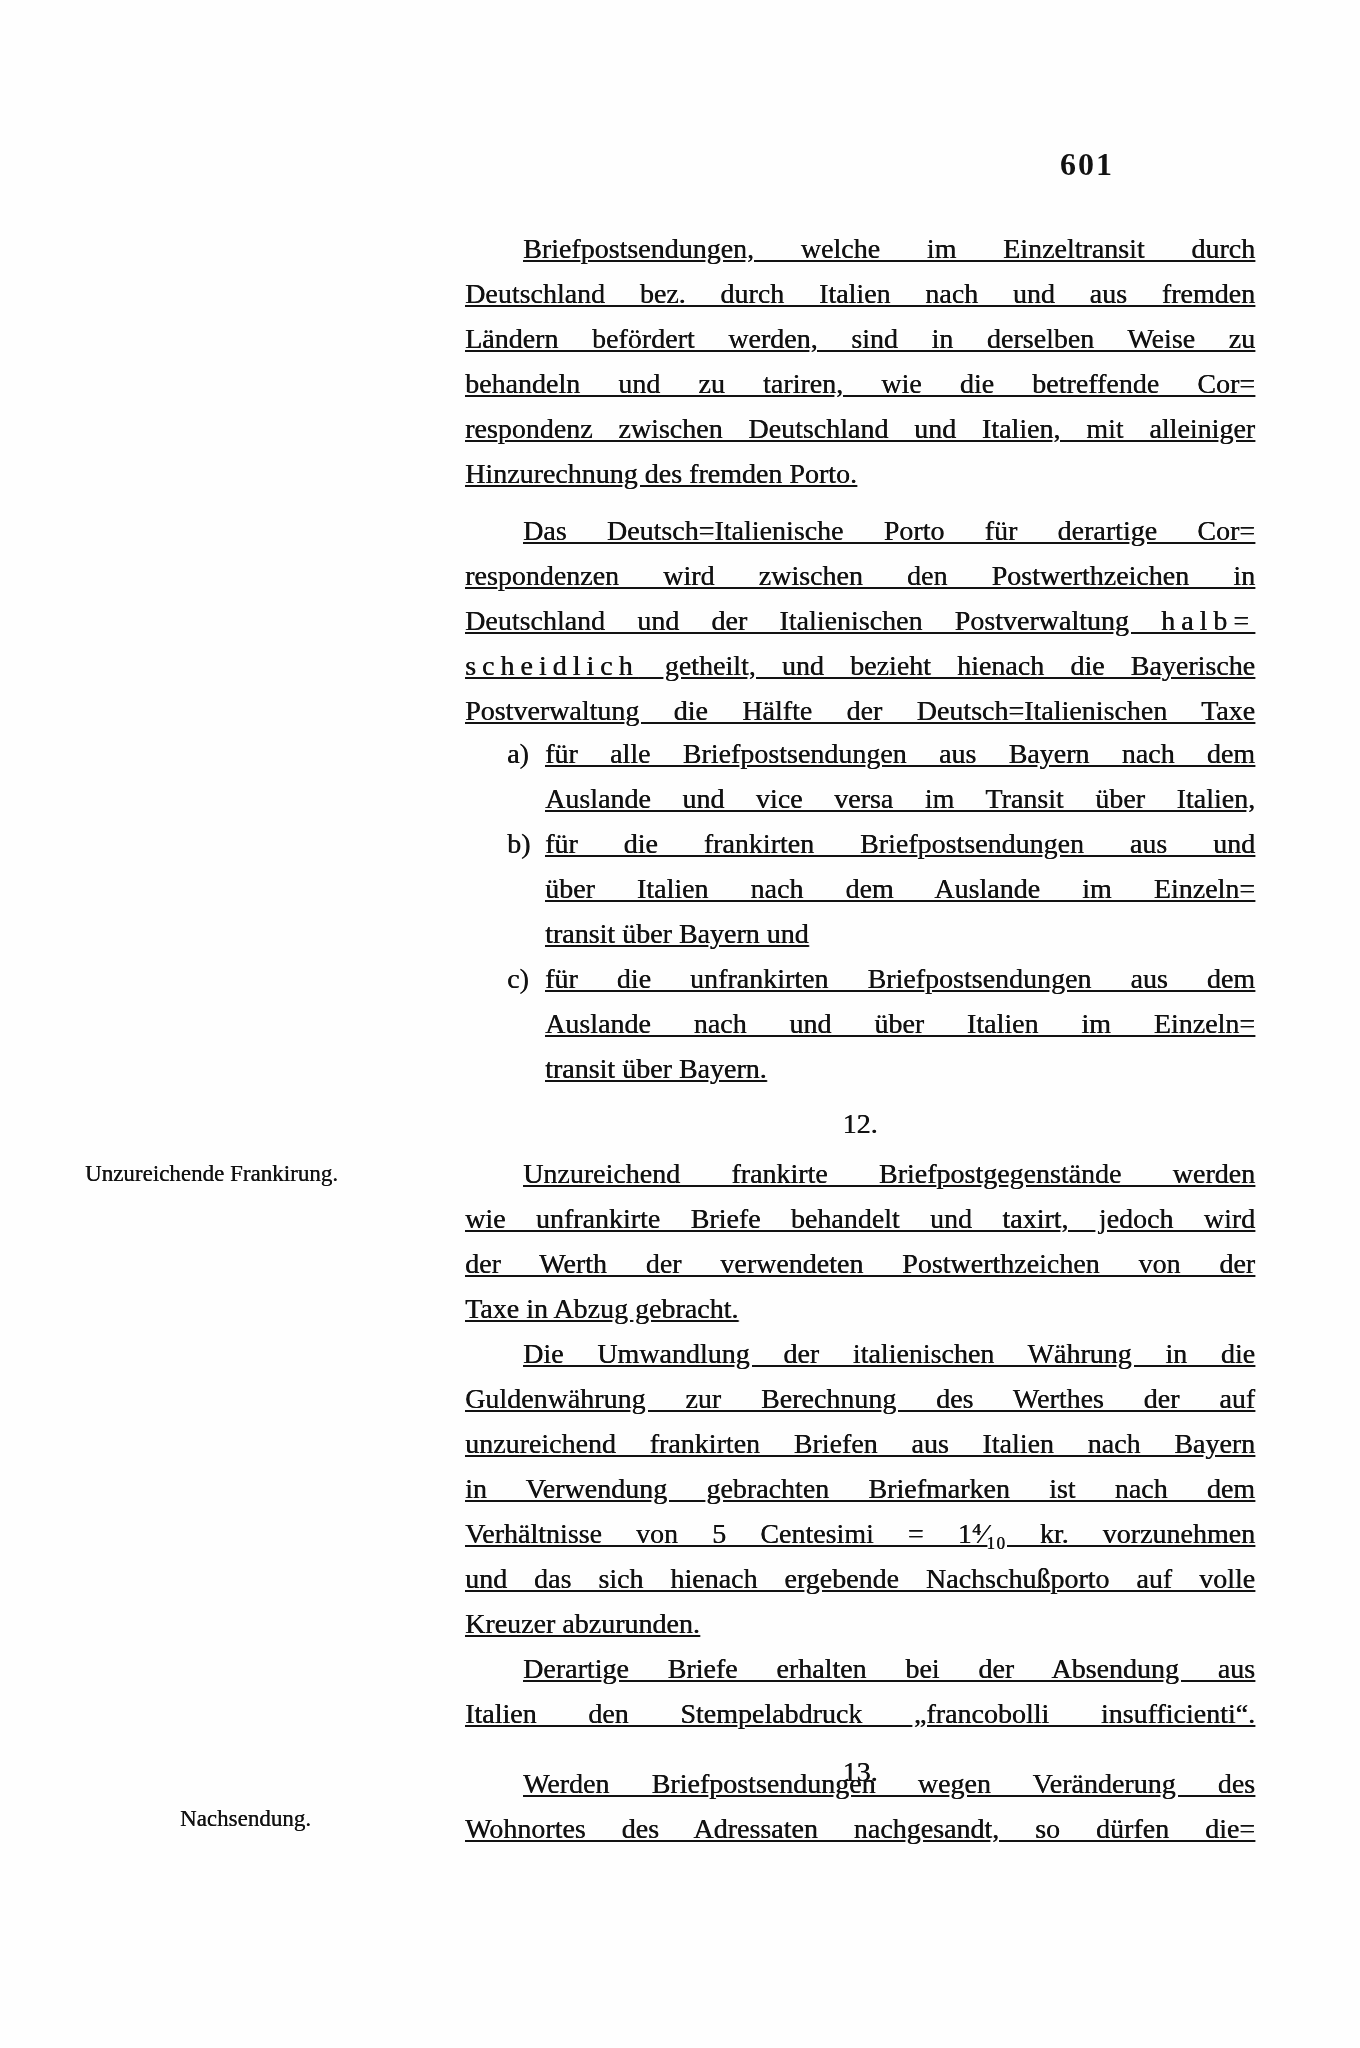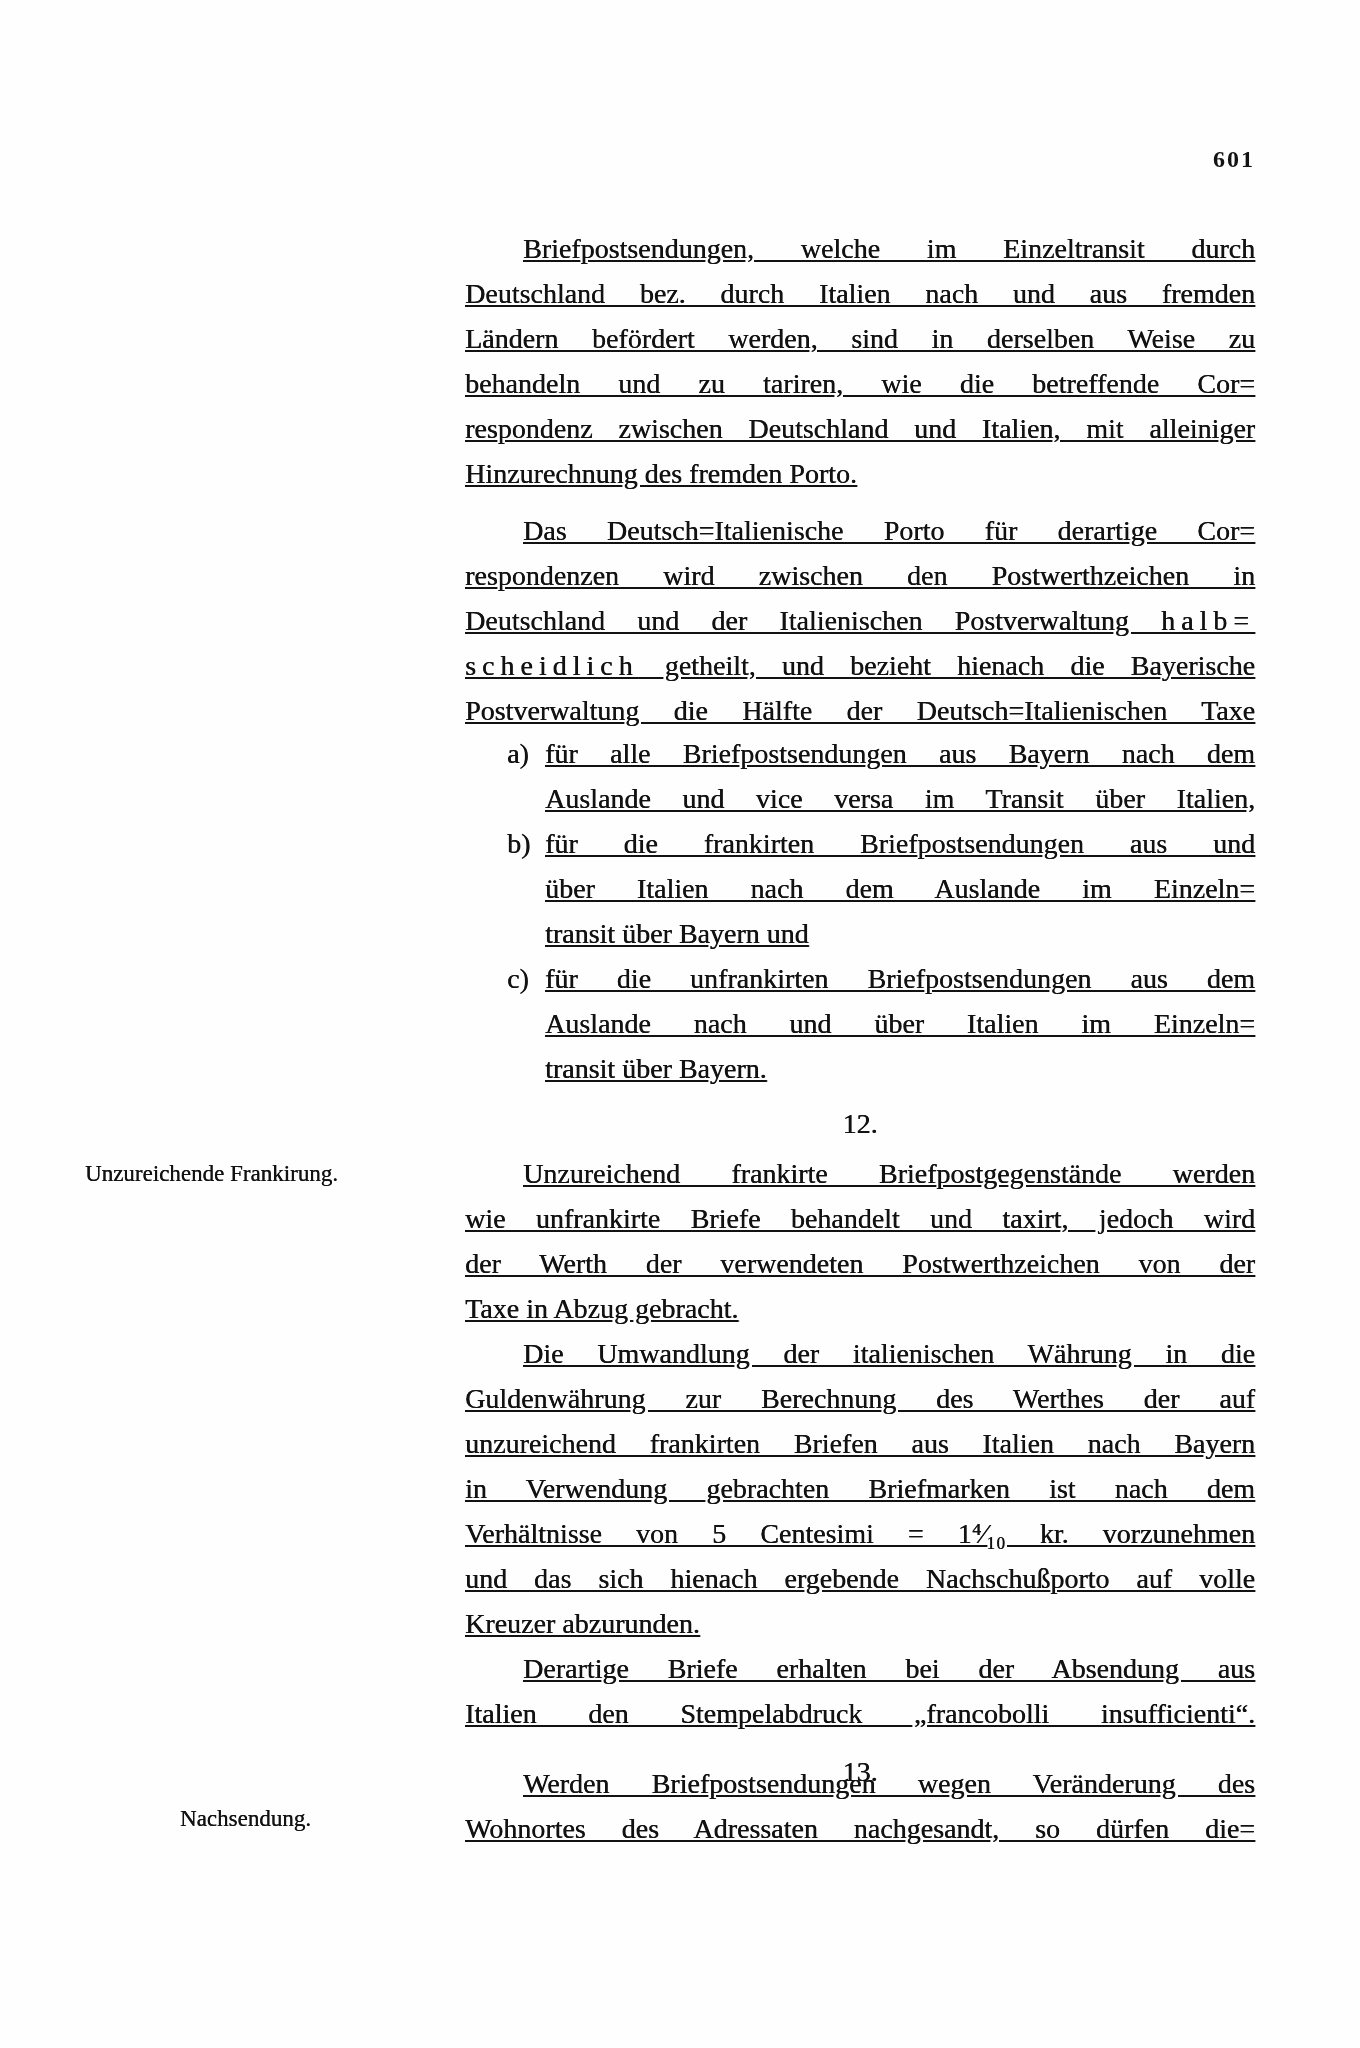--- a/index.html
+++ b/index.html
@@ -11,22 +11,22 @@
     background: #fefefe;
     color: #121212;
     font-family: "Liberation Serif", serif;
     overflow: hidden;
   }
   .page-number {
     position: absolute;
     top: 146px;
     left: 1060px;
     width: 195px;
-    text-align: right;
-    font-size: 24px;
+    text-align: left;
+    font-size: 32px;
     font-weight: bold;
     letter-spacing: 2px;
   }
   .block {
     position: absolute;
     left: 465px;
     width: 790px;
     font-size: 28px;
     line-height: 45px;
     text-shadow: 0.4px 0 0 currentColor;

